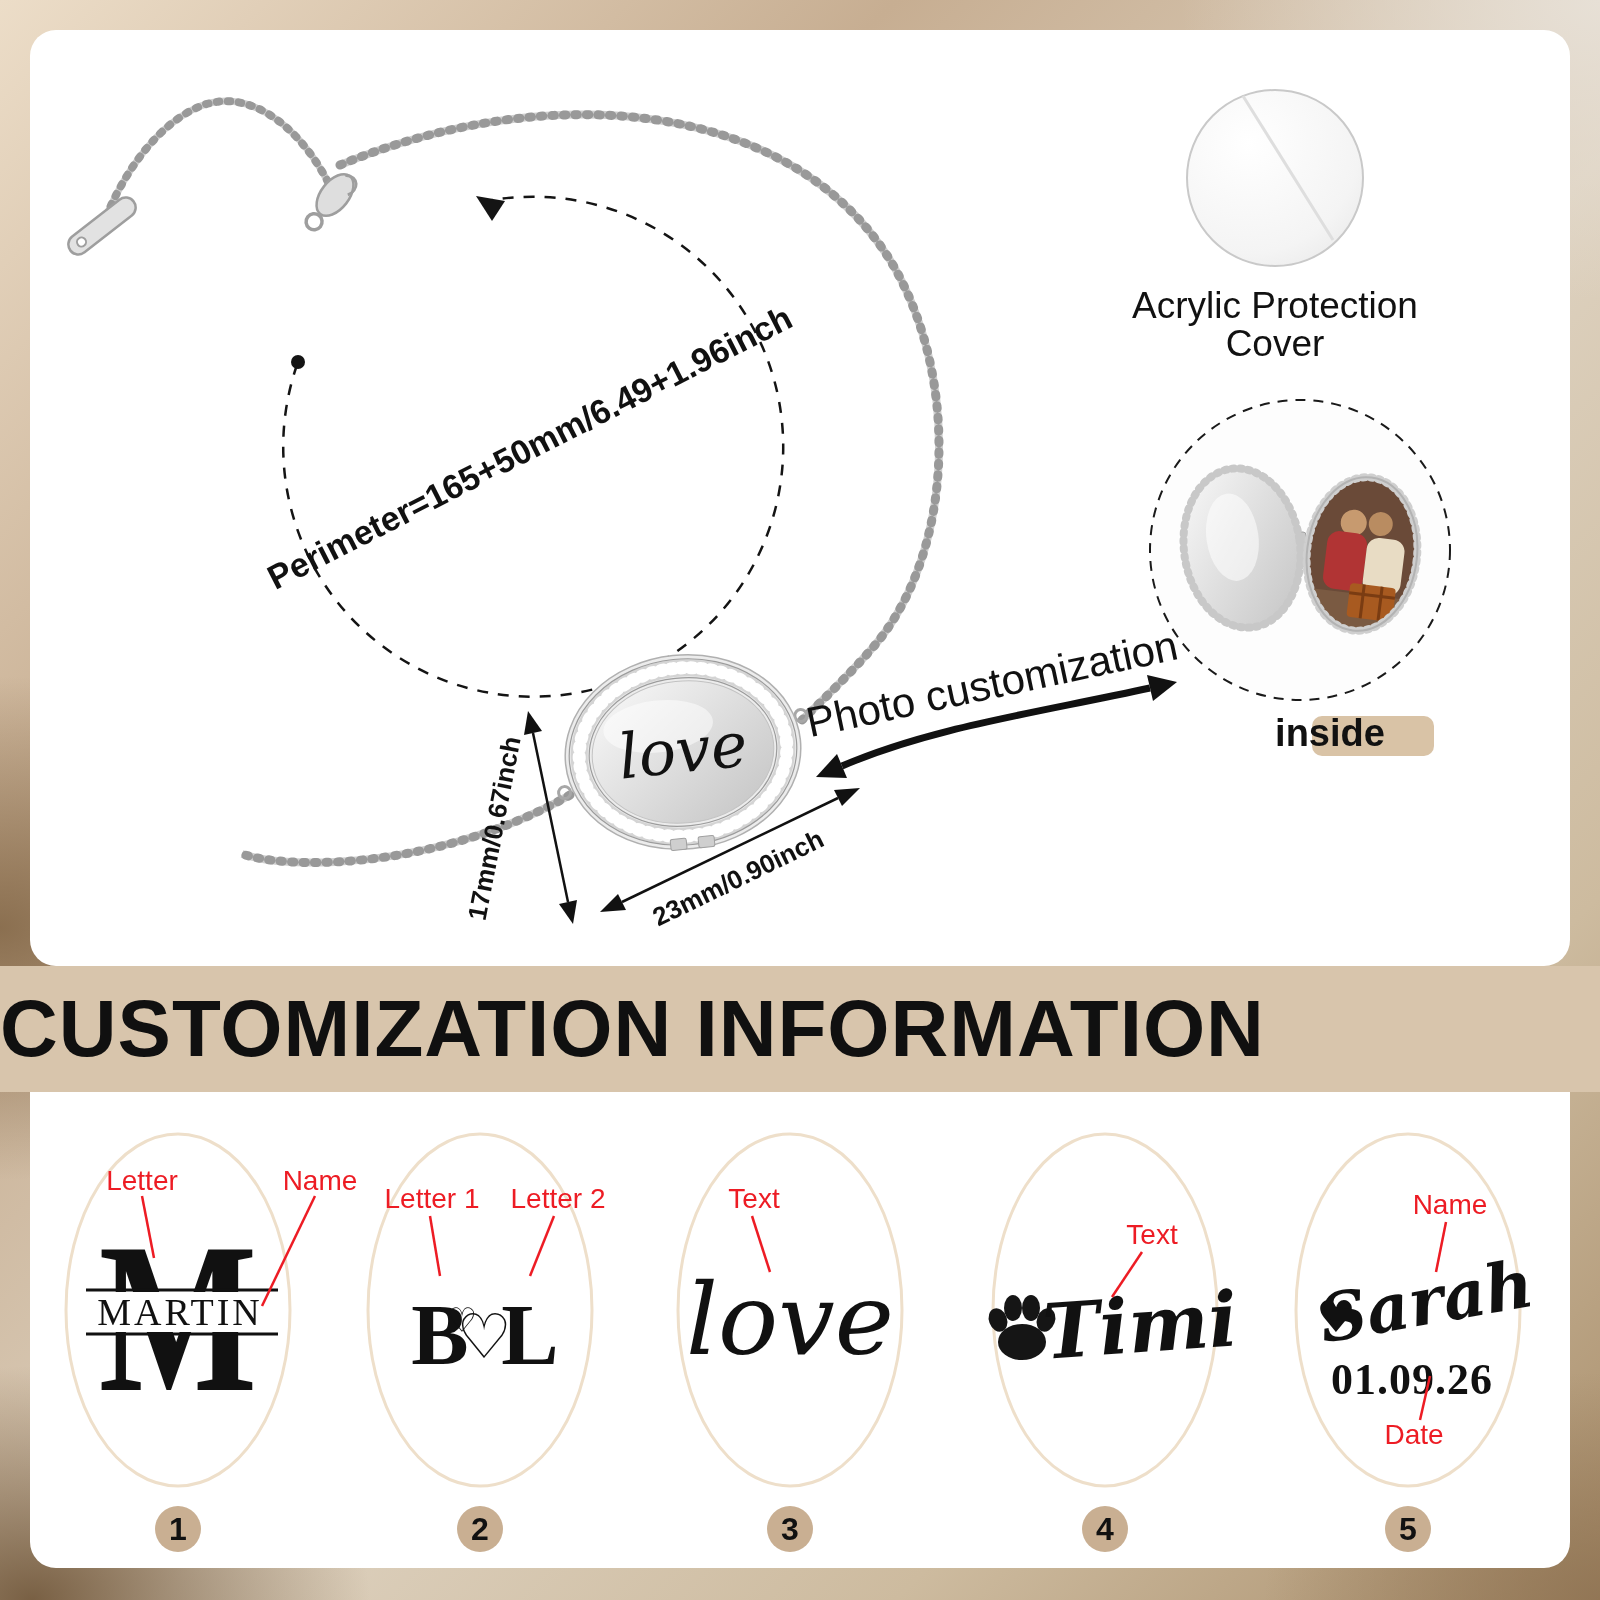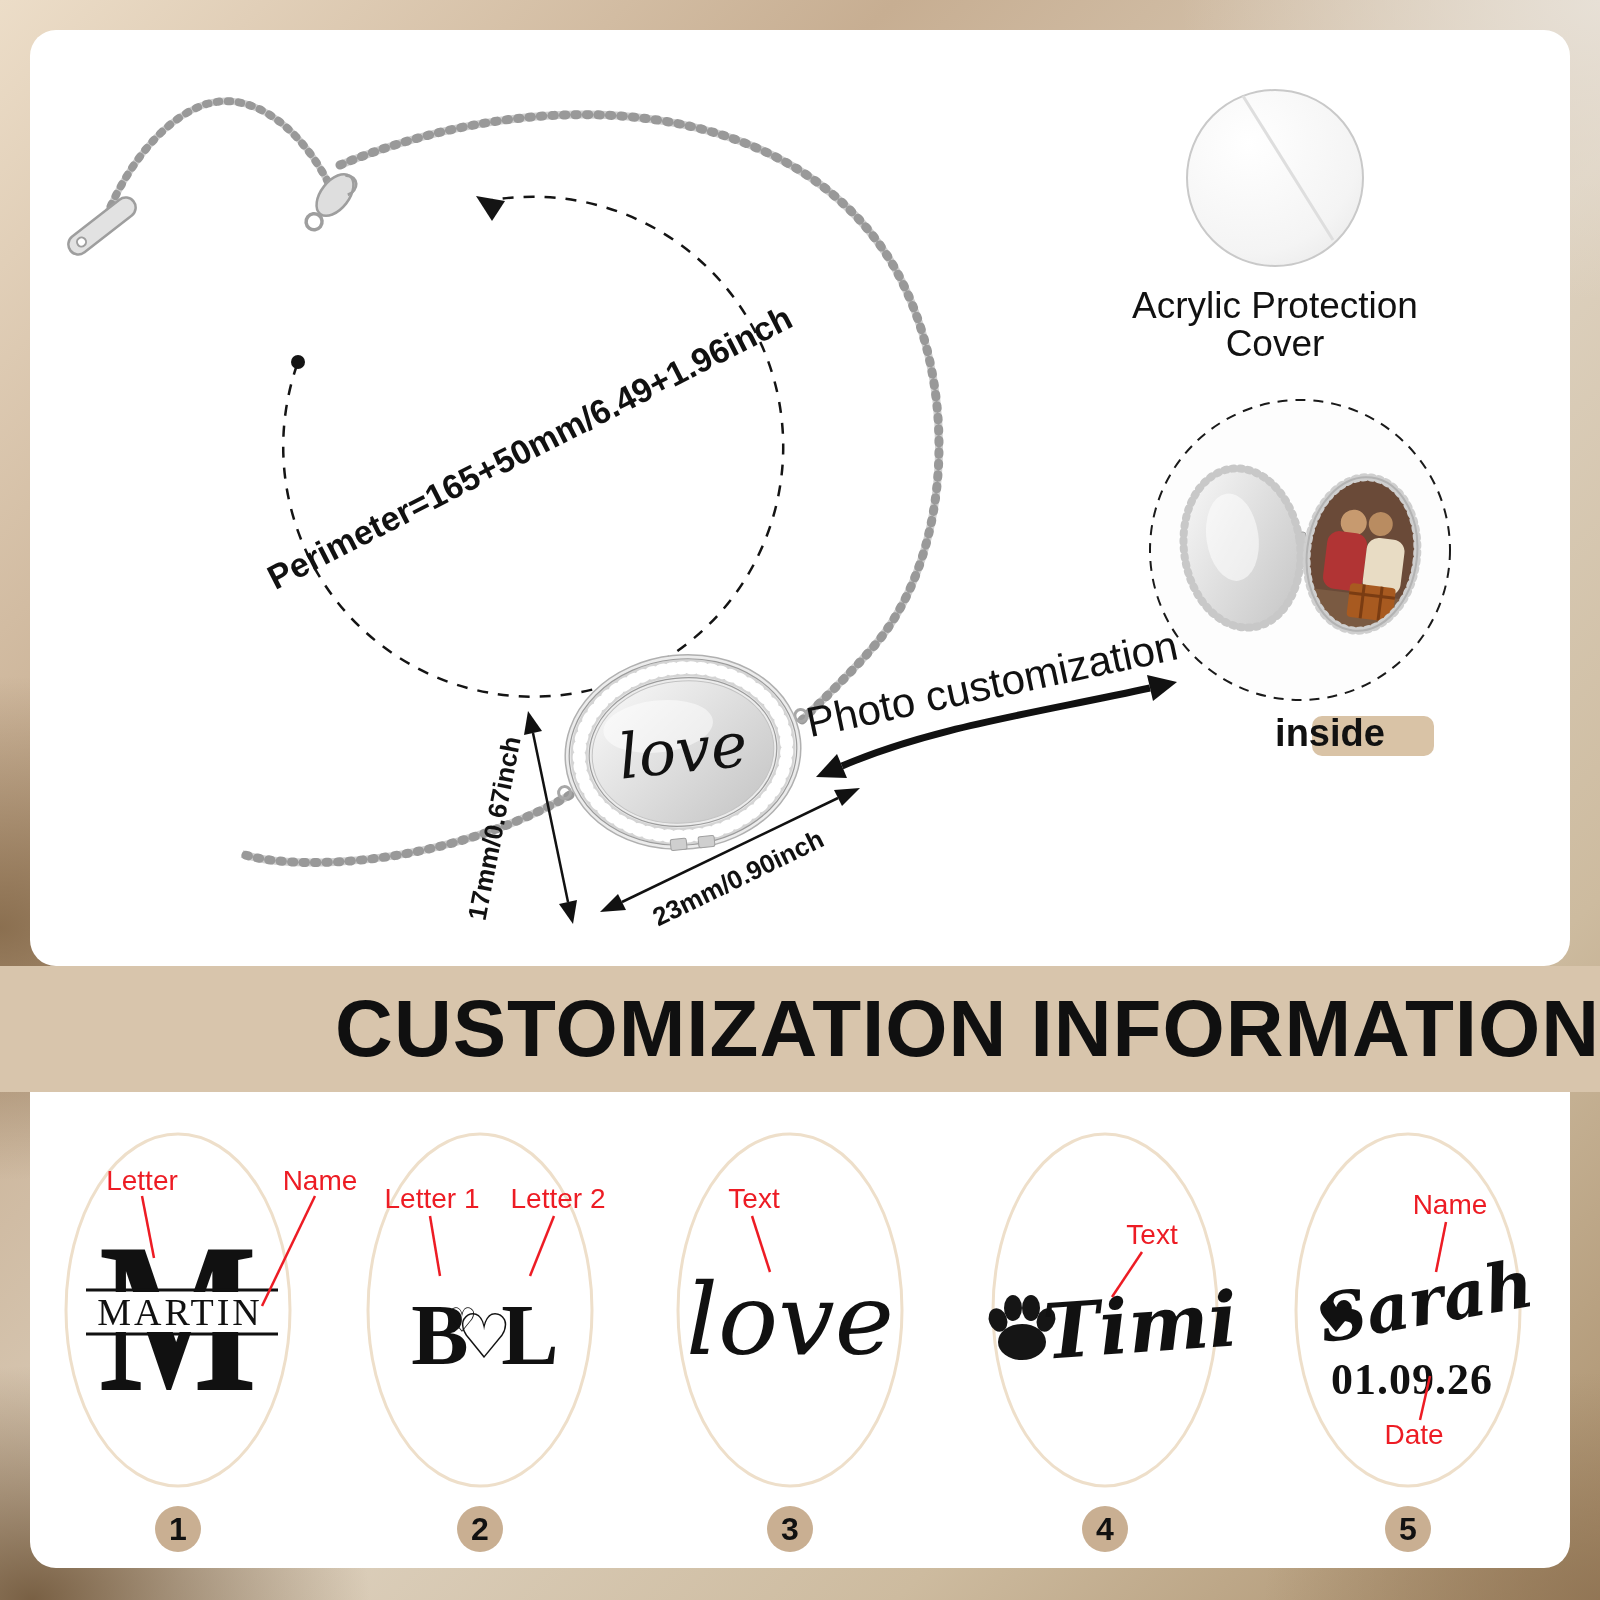--- a/index.html
+++ b/index.html
@@ -13,21 +13,21 @@
       radial-gradient(700px 500px at 100% 0%, #e7e0d6 0%, rgba(231,224,214,0) 60%),
       linear-gradient(135deg,#ecddc8 0%,#c7ae92 28%,#ded2c0 55%,#cdbb9f 78%,#a98e6b 100%);
   }
   .page{position:relative;width:1600px;height:1600px;}
   .panel-top{
     position:absolute;left:30px;top:30px;width:1540px;height:936px;
     background:#ffffff;border-radius:26px;
   }
   .banner{
     position:absolute;left:0;top:966px;width:1600px;height:126px;
-    background:#d8c5ac;display:flex;align-items:center;justify-content:flex-end;
+    background:#d8c5ac;display:flex;align-items:center;justify-content:flex-start;
   }
   .banner .title{
     font-size:80px;font-weight:800;color:#101010;letter-spacing:1px;
     font-family:"Liberation Sans",sans-serif;white-space:nowrap;
   }
   .panel-bottom{
     position:absolute;left:30px;top:1092px;width:1540px;height:476px;
     background:#ffffff;border-radius:0 0 26px 26px;
   }
   svg{position:absolute;left:0;top:0;}

